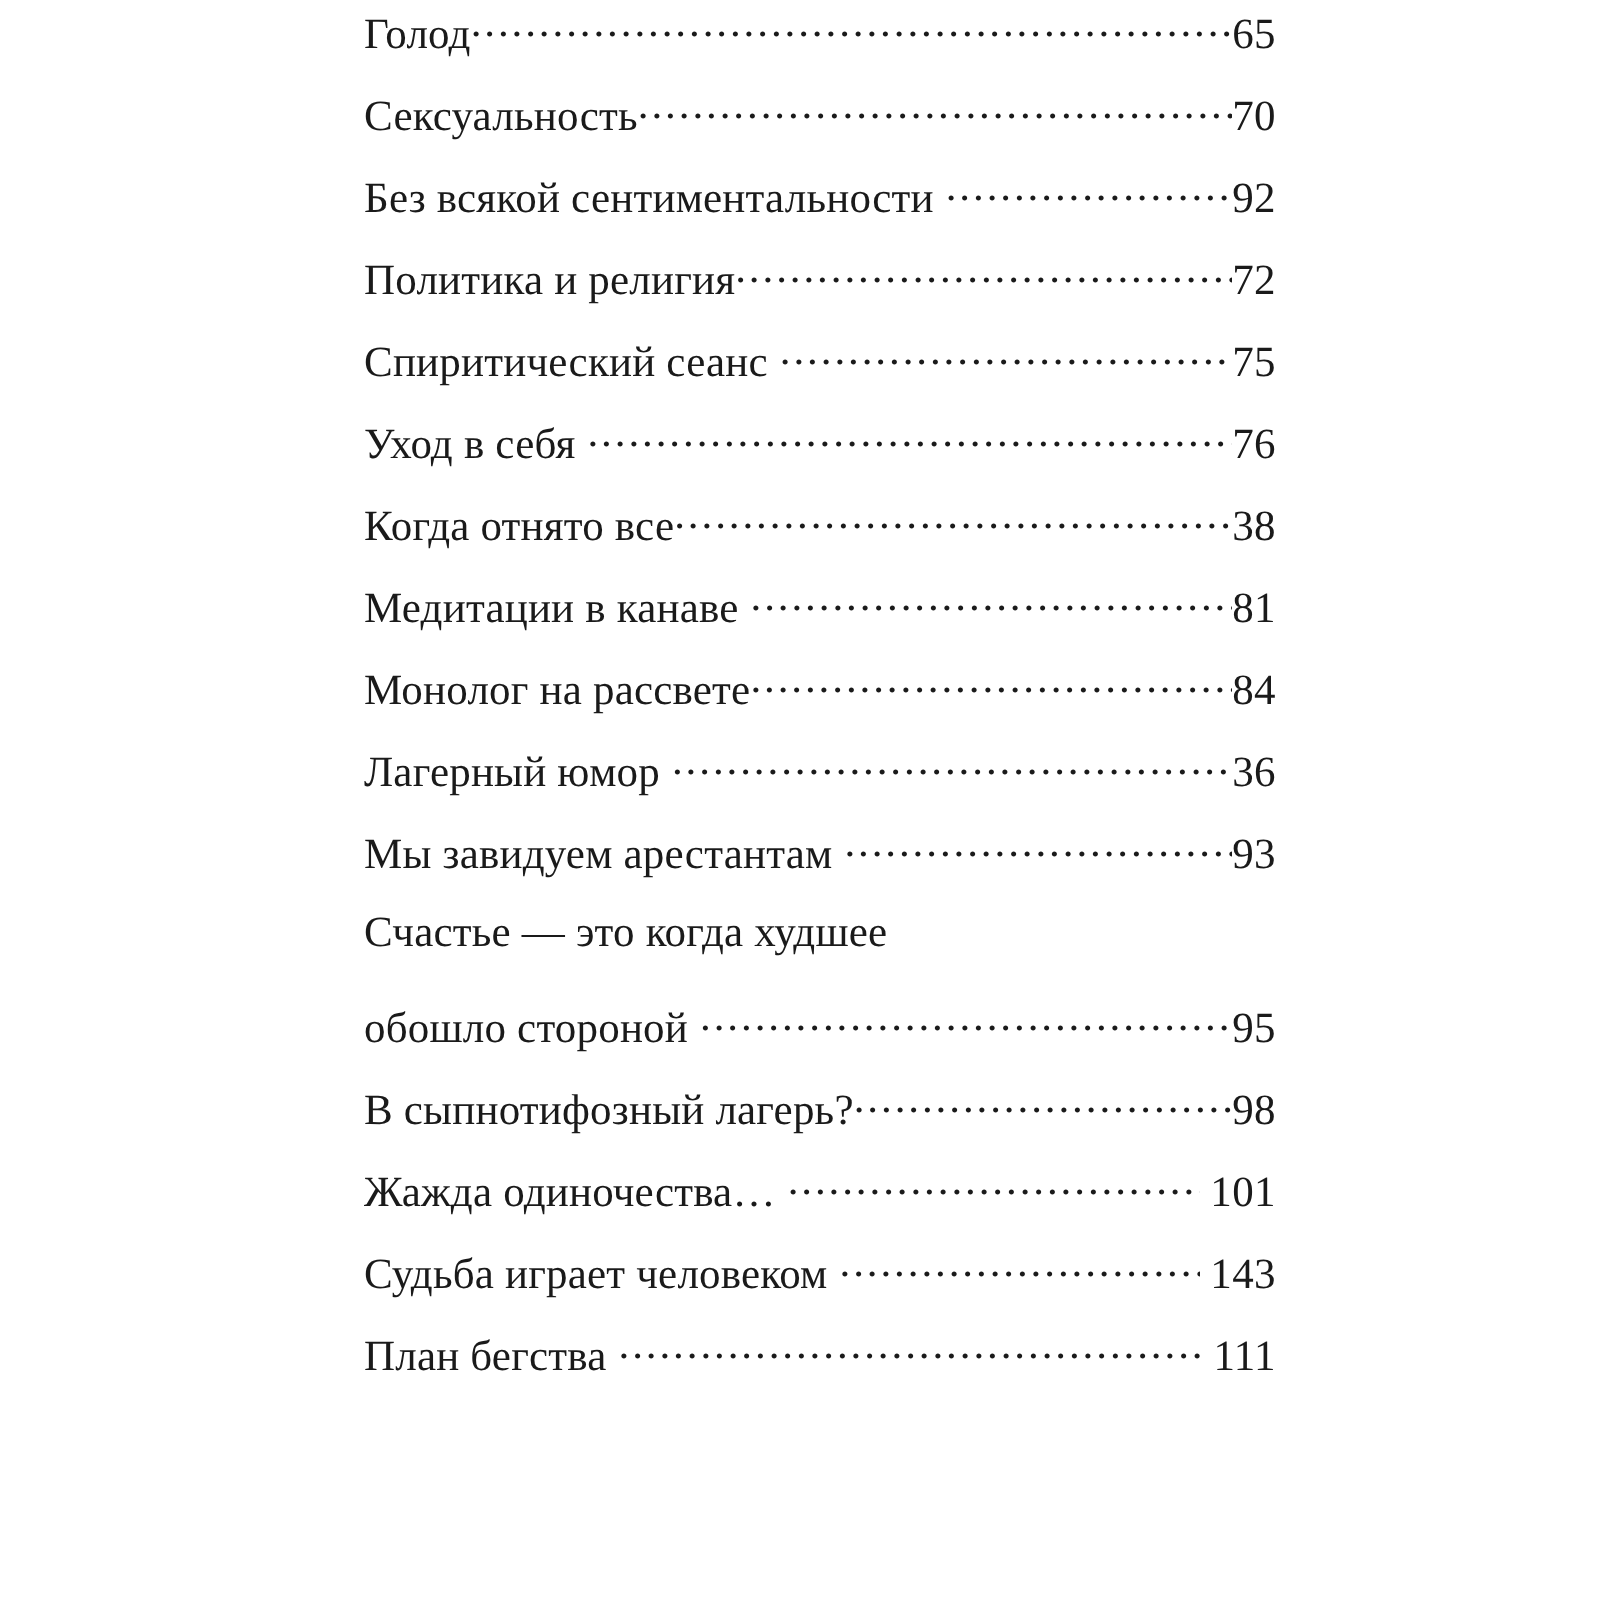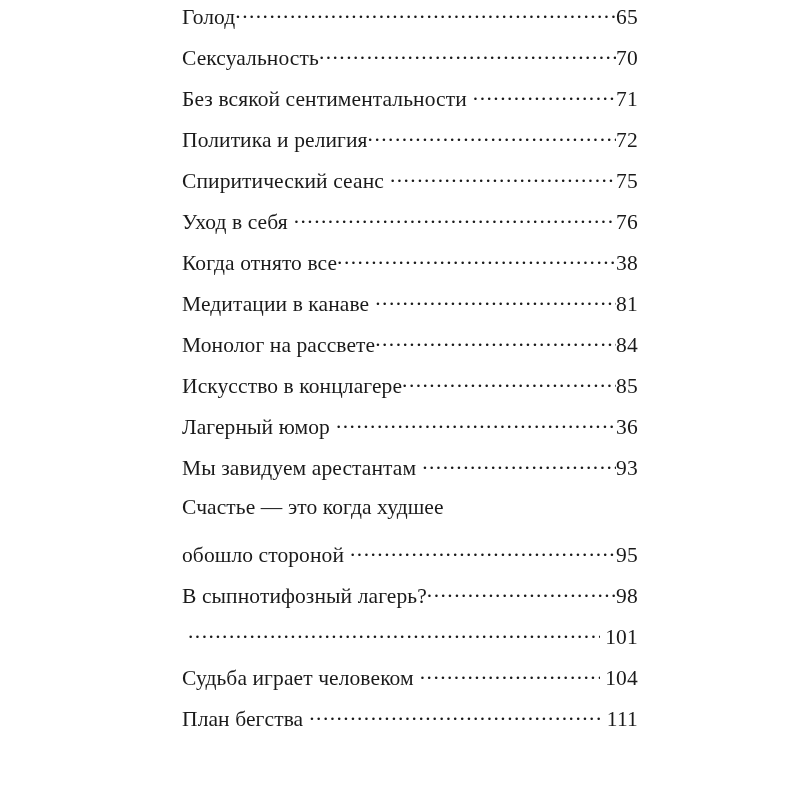--- a/index.html
+++ b/index.html
@@ -113,21 +113,21 @@
         <div class="toc-line">
           <span class="toc-title">Сексуальность</span>
           <span class="toc-dots"></span>
           <span class="toc-page-num">70</span>
         </div>
       </li>
       <li class="toc-entry">
         <div class="toc-line gap">
           <span class="toc-title">Без всякой сентиментальности</span>
           <span class="toc-dots"></span>
-          <span class="toc-page-num">71</span>
+          <span class="toc-page-num">92</span>
         </div>
       </li>
       <li class="toc-entry">
         <div class="toc-line">
           <span class="toc-title">Политика и религия</span>
           <span class="toc-dots"></span>
           <span class="toc-page-num">72</span>
         </div>
       </li>
       <li class="toc-entry">
@@ -156,27 +156,20 @@
           <span class="toc-title">Медитации в канаве</span>
           <span class="toc-dots"></span>
           <span class="toc-page-num">81</span>
         </div>
       </li>
       <li class="toc-entry">
         <div class="toc-line">
           <span class="toc-title">Монолог на рассвете</span>
           <span class="toc-dots"></span>
           <span class="toc-page-num">84</span>
-        </div>
-      </li>
-      <li class="toc-entry">
-        <div class="toc-line">
-          <span class="toc-title">Искусство в концлагере</span>
-          <span class="toc-dots"></span>
-          <span class="toc-page-num">85</span>
         </div>
       </li>
       <li class="toc-entry">
         <div class="toc-line gap">
           <span class="toc-title">Лагерный юмор</span>
           <span class="toc-dots"></span>
           <span class="toc-page-num">36</span>
         </div>
       </li>
       <li class="toc-entry">
@@ -198,29 +191,30 @@
       </li>
       <li class="toc-entry">
         <div class="toc-line">
           <span class="toc-title">В сыпнотифозный лагерь?</span>
           <span class="toc-dots"></span>
           <span class="toc-page-num">98</span>
         </div>
       </li>
       <li class="toc-entry">
         <div class="toc-line gap numgap">
+          <span class="toc-title">Жажда одиночества… </span>
           <span class="toc-dots"></span>
           <span class="toc-page-num">101</span>
         </div>
       </li>
       <li class="toc-entry">
         <div class="toc-line gap numgap">
           <span class="toc-title">Судьба играет человеком</span>
           <span class="toc-dots"></span>
-          <span class="toc-page-num">104</span>
+          <span class="toc-page-num">143</span>
         </div>
       </li>
       <li class="toc-entry">
         <div class="toc-line gap numgap">
           <span class="toc-title">План бегства</span>
           <span class="toc-dots"></span>
           <span class="toc-page-num">111</span>
         </div>
       </li>
     </ul>

